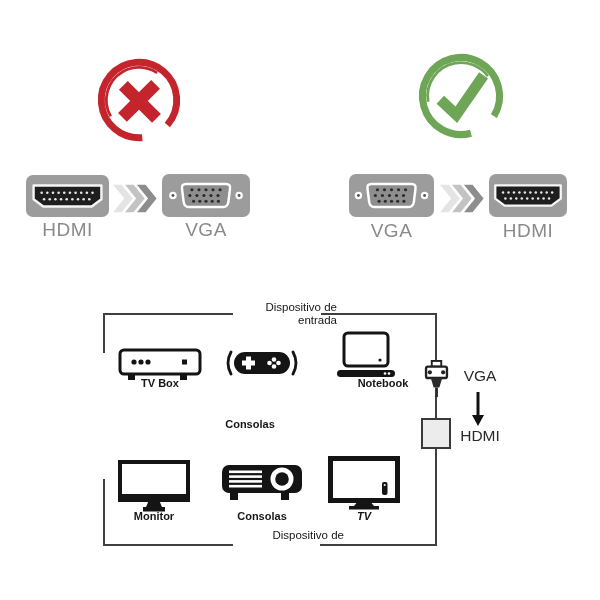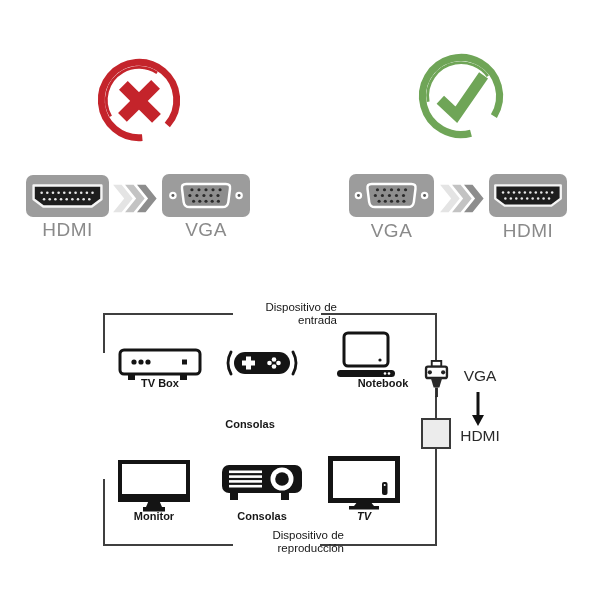--- a/index.html
+++ b/index.html
@@ -258,16 +258,15 @@
     <rect x="2.5" y="2.5" width="67" height="42" fill="#ffffff" stroke="#141414" stroke-width="5"></rect>
     <rect x="54" y="26" width="5.5" height="13" rx="2" fill="#141414"></rect>
     <circle cx="56.7" cy="29" r="1" fill="#ffffff"></circle>
     <polygon points="30,45 42,45 46,50 26,50" fill="#141414"></polygon>
     <rect x="21" y="50" width="30" height="3.5" fill="#141414"></rect>
   </svg>
   <div class="abs devlabel" style="left:328px;top:510px;width:72px;font-style:italic;">TV</div>
 
   <div class="abs grouptitle" style="left:210px;top:529px;width:134px;">
     <div>Dispositivo de</div>
-    <div>reproducción</div>
   </div>
 
 </div>
 
 </body></html>

